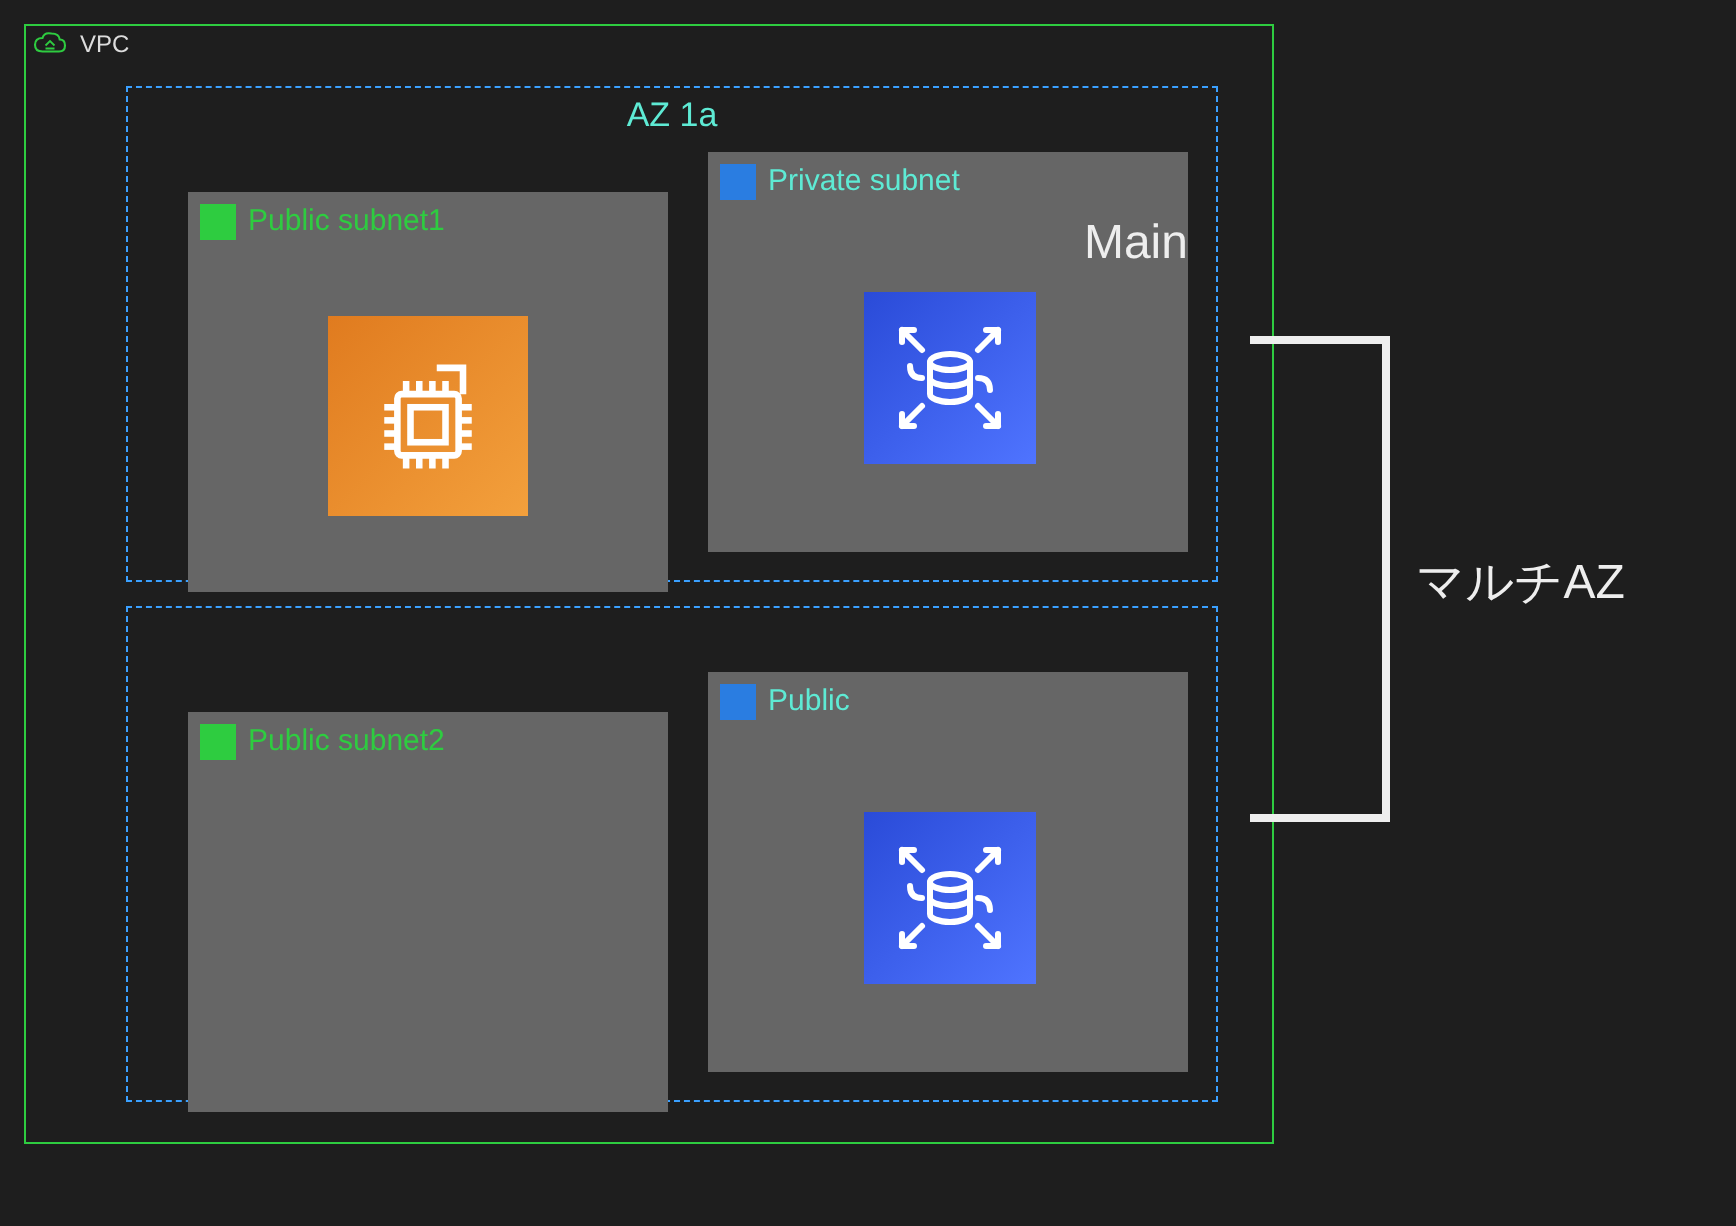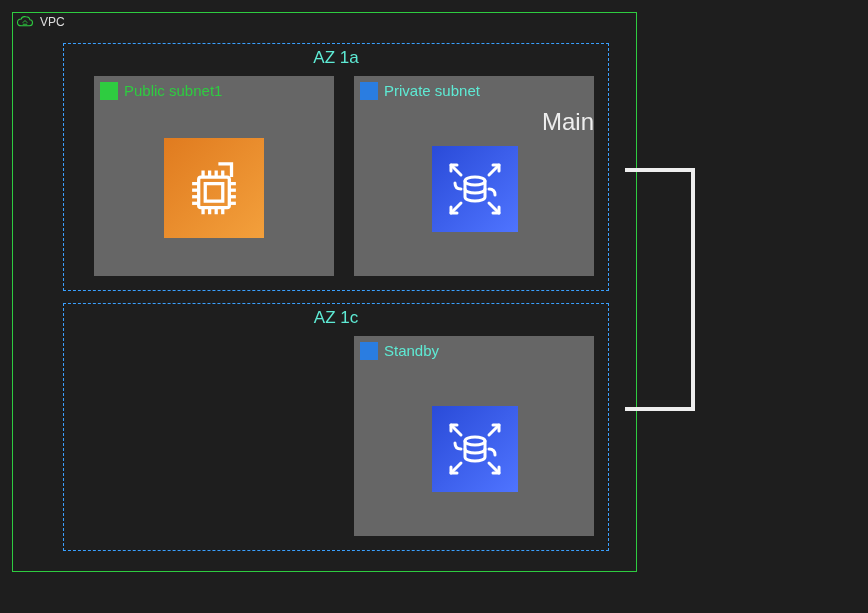--- a/index.html
+++ b/index.html
@@ -45,21 +45,21 @@
     top: 4px; left: 0; right: 0;
     text-align: center;
     font-size: 17px;
     color: #5eead4;
   }
   .subnet {
     position: absolute;
     top: 32px; height: 200px; width: 240px;
     background: #666;
   }
-  .subnet.public  { left: 30px; }
+  .subnet.public  { left: 30px; margin-top: 20px; }
   .subnet.private { left: 290px; }
   .subnet-badge {
     position: absolute;
     top: 6px; left: 6px;
     width: 18px; height: 18px;
   }
   .subnet.public  .subnet-badge { background: #2ecc40; }
   .subnet.private .subnet-badge { background: #2a7de1; }
   .subnet-label {
     position: absolute;
@@ -179,26 +179,29 @@
                 <polyline points="8,50 8,56 14,56"></polyline>
               <line x1="56" y1="56" x2="46" y2="46"></line>
                 <polyline points="50,56 56,56 56,50"></polyline>
             </g>
           </svg>
         </div>
       </div>
     </div>
 
     <div class="az az-1c">
-      <div class="az-label">AZ 1c</div>
-
+
+      <div class="subnet public">
+        <div class="subnet-badge"></div>
+        <div class="subnet-label">Public subnet2</div>
+      </div>
 
       <div class="subnet private">
         <div class="subnet-badge"></div>
-        <div class="subnet-label">Standby</div>
+        <div class="subnet-label">Public</div>
         <div class="rds-icon">
           <svg viewBox="0 0 64 64" width="64" height="64">
             <g fill="none" stroke="#fff" stroke-width="3" stroke-linecap="round" stroke-linejoin="round">
               <ellipse cx="32" cy="24" rx="10" ry="4"></ellipse>
               <path d="M22 24 V40 A10 4 0 0 0 42 40 V24"></path>
               <path d="M22 32 A10 4 0 0 0 42 32"></path>
               <path d="M18 32 Q12 32 12 26"></path>
               <path d="M46 32 Q52 32 52 38"></path>
               <line x1="8" y1="8" x2="18" y2="18"></line>
                 <polyline points="8,14 8,8 14,8"></polyline>
@@ -209,14 +212,15 @@
               <line x1="56" y1="56" x2="46" y2="46"></line>
                 <polyline points="50,56 56,56 56,50"></polyline>
             </g>
           </svg>
         </div>
       </div>
     </div>
   </div>
 
   <div class="connector conn-bracket"></div>
+  <div class="multi-az-label">マルチAZ</div>
 
 </div>
 
 </body></html>

